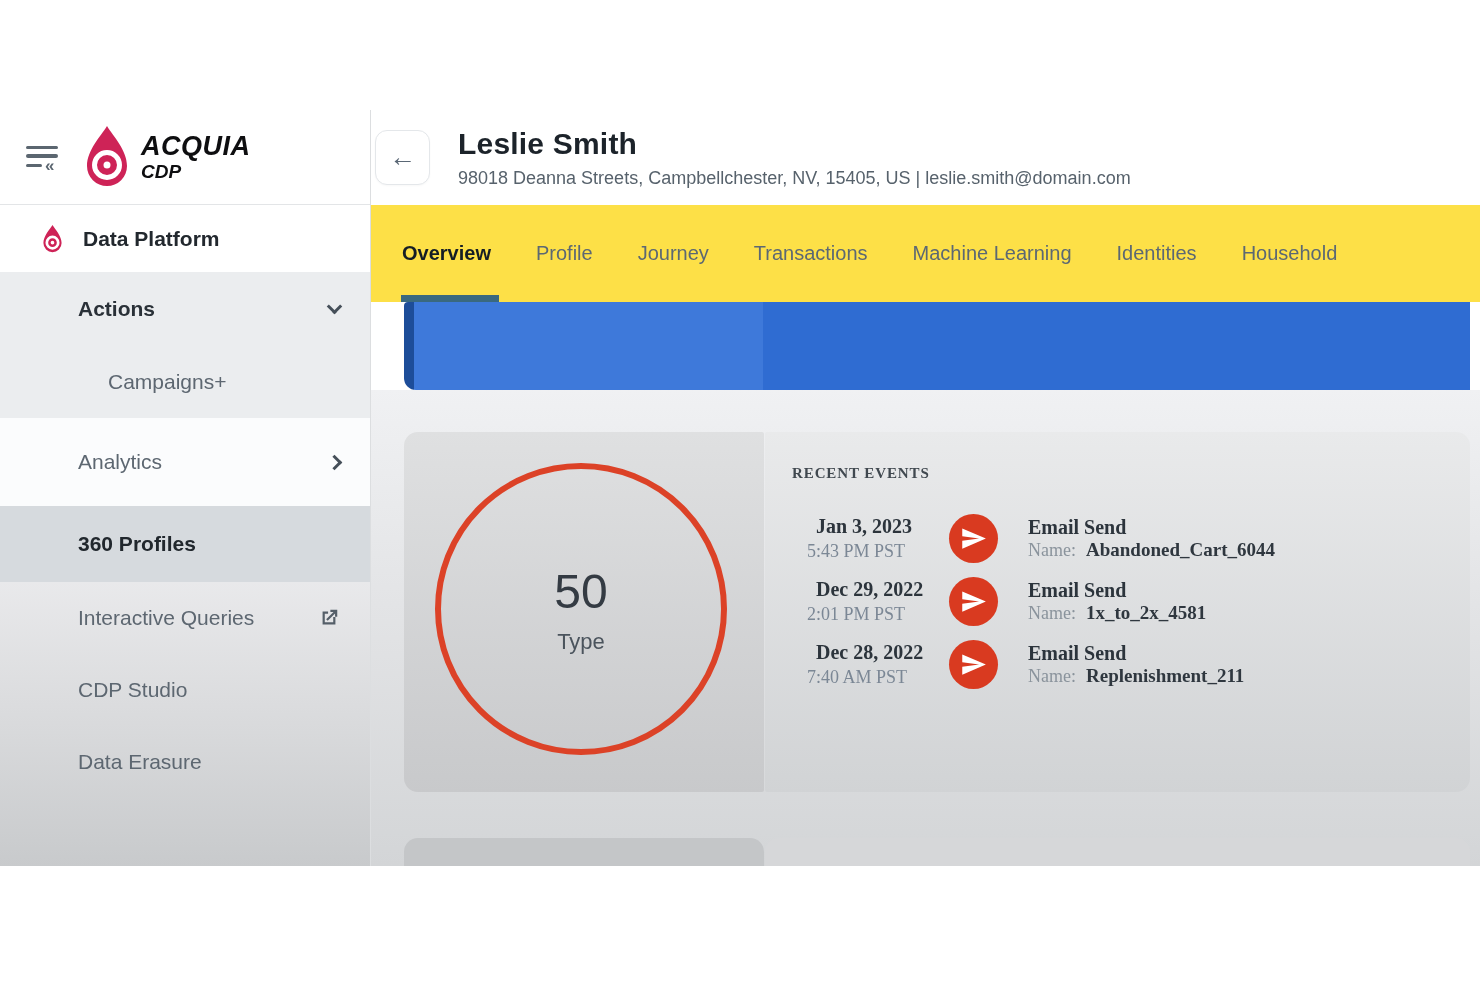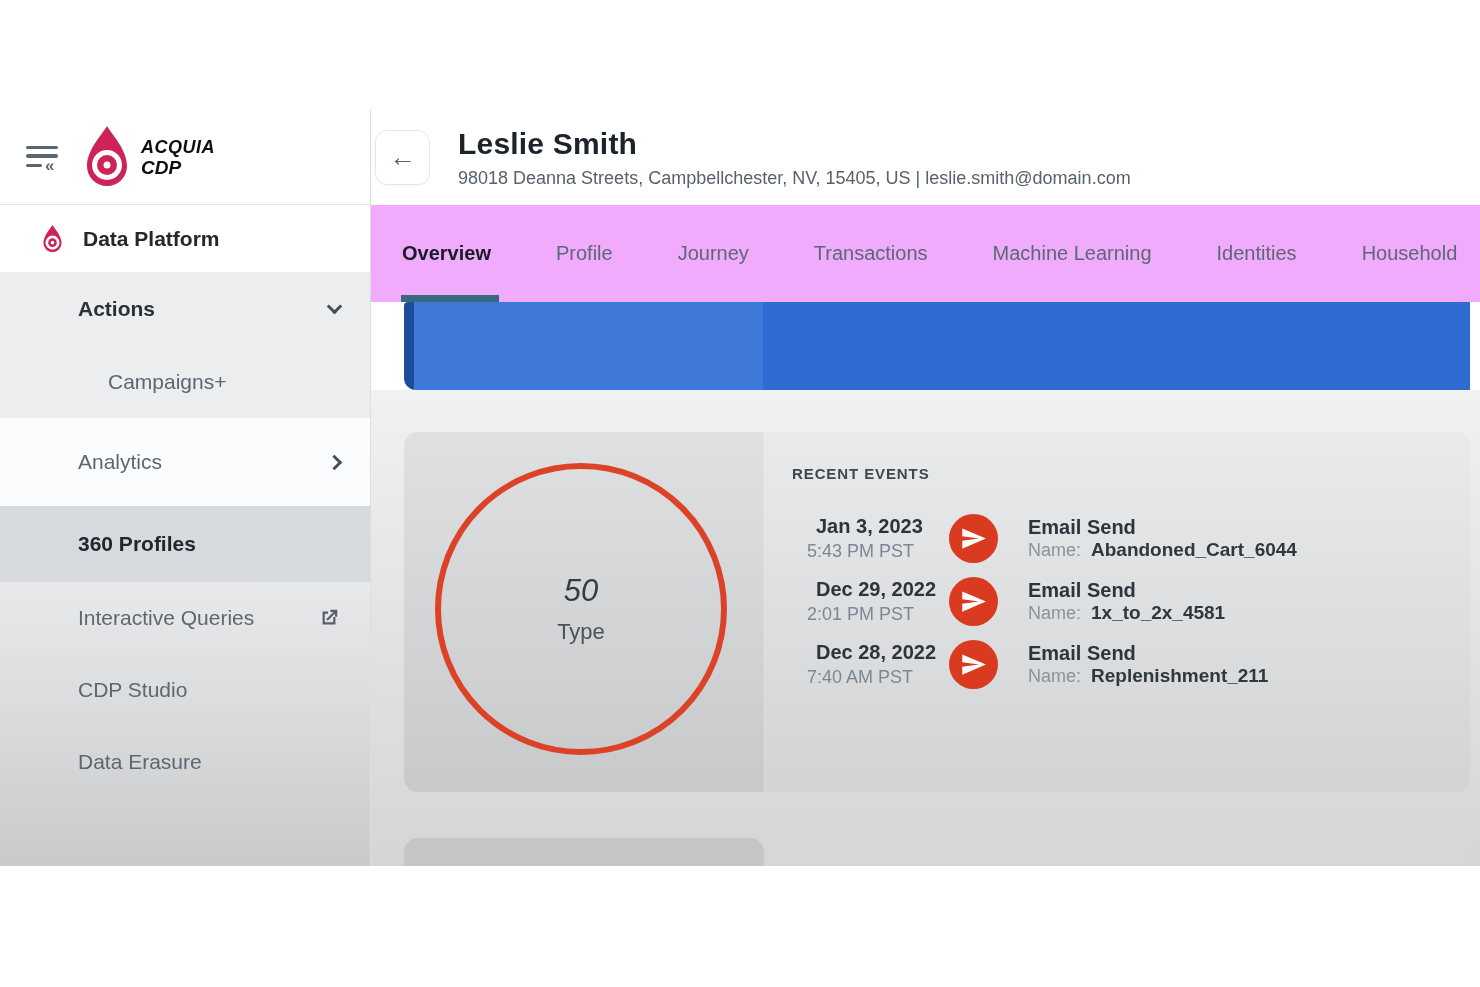--- a/index.html
+++ b/index.html
@@ -14,21 +14,21 @@
   .brand-row { height:95px; display:flex; align-items:center; padding-left:26px; gap:18px;
     background:#ffffff; border-bottom:1px solid #e3e5e7; }
   .collapse-btn { display:flex; flex-direction:column; gap:5px; cursor:pointer; width:38px; }
   .cbar { height:3.5px; width:32px; background:#5b6670; border-radius:2px; }
   .cbar-row { display:flex; align-items:center; gap:3px; }
   .cbar.short { width:16px; }
   .cchev { color:#5b6670; font-size:17px; font-weight:bold; line-height:6px; letter-spacing:-2px; }
   .logo { display:flex; align-items:center; gap:9px; }
   .logo svg { width:50px; height:66px; }
   .logo-text { line-height:1; font-style:italic; color:#0e0e10; }
-  .logo-name { display:block; font-size:18px; font-weight:800; letter-spacing:.5px; }
+  .logo-name { display:block; font-size:27px; font-weight:800; letter-spacing:.5px; }
   .logo-product { display:block; font-size:19px; font-weight:800; margin-top:2px; }
 
   nav { display:block; }
   .nav-item { display:flex; align-items:center; font-size:21px; color:#5d6771; cursor:pointer;
     padding:0 30px 0 78px; }
   .nav-item .lbl { flex:1; }
   .ni-dataplatform { height:67px; background:#ffffff; padding-left:40px; gap:18px; color:#22282e; font-weight:700; }
   .ni-dataplatform svg { width:25px; height:30px; }
   .group { background:#ebedef; }
   .ni-actions { height:73px; color:#2a3138; font-weight:700; }
@@ -45,45 +45,45 @@
   .main { position:absolute; left:371px; top:0; right:0; height:100%; }
   .profile-header { position:absolute; top:0; left:0; right:0; height:95px; background:#ffffff;
     display:flex; align-items:center; padding-left:4px; }
   .back-btn { width:55px; height:55px; border:1.5px solid #e4e7ea; border-radius:12px; background:#fff;
     color:#5a6775; font-size:27px; display:flex; align-items:center; justify-content:center; cursor:pointer;
     box-shadow:0 1px 2px rgba(0,0,0,.03); }
   .title-block { margin-left:28px; }
   .page-title { font-size:30px; font-weight:600; color:#1c232a; letter-spacing:.2px; }
   .page-sub { font-size:18px; color:#57626c; margin-top:7px; }
 
-  .tabs { position:absolute; top:95px; left:0; right:0; height:97px; background:#f0abfc;
-    display:flex; align-items:center; padding-left:31px; gap:65px; font-size:20px; color:#5c6873; }
+  .tabs { position:absolute; top:95px; left:0; right:0; height:97px; background:#fde047;
+    display:flex; align-items:center; padding-left:31px; gap:45px; font-size:20px; color:#5c6873; }
   .tab { cursor:pointer; white-space:nowrap; }
   .tab.active { color:#151d25; font-weight:600; }
   .tab-underline { position:absolute; top:185px; left:30px; width:98px; height:7px; background:#3a697f; z-index:3; }
 
   .banner { position:absolute; top:192px; left:33px; right:10px; height:88px;
     border-radius:4px 0 0 12px; overflow:hidden; display:flex; z-index:2; }
   .seg-edge  { width:10px; background:#1d4d99; }
   .seg-light { width:349px; background:#3e79da; }
   .seg-dark  { flex:1; background:#2f6cd2; }
 
   .content { position:absolute; top:280px; left:0; right:0; bottom:0;
     background:linear-gradient(180deg,#f0f1f3 0%,#e3e4e6 45%,#d3d5d7 100%); }
 
   .card-type { position:absolute; left:33px; top:42px; width:360px; height:360px;
     border-radius:14px 2px 2px 14px; background:linear-gradient(180deg,#dfe0e1,#c8c9cb); }
   .ring { position:absolute; left:31px; top:31px; width:292px; height:292px; border:6px solid #dc4227;
     border-radius:50%; display:flex; flex-direction:column; align-items:center; justify-content:center; gap:10px; }
-  .ring-val { font-size:31px; color:#343b43;font-style:italic; }
+  .ring-val { font-size:48px; color:#343b43; }
   .ring-lab { font-size:22px; color:#4b545d; }
 
   .card-events { position:absolute; left:394px; right:10px; top:42px; height:360px;
     border-radius:2px 14px 14px 2px; background:linear-gradient(180deg,#e9eaeb,#d1d3d5);
-    padding:33px 0 0 27px; }
+    padding:33px 0 0 27px;font-family:Liberation Serif, serif; }
   .ev-head { font-size:15px; font-weight:700; letter-spacing:.9px; color:#40484f; margin-bottom:25px; }
   .ev-row { display:flex; align-items:center; height:63px; cursor:pointer; }
   .ev-datecol { margin-left:15px; width:130px; }
   .ev-date { font-size:20px; font-weight:600; color:#2c343c;margin-left:9px; }
   .ev-time { font-size:18px; color:#7b8795; margin-top:3px; }
   .ev-icon { width:49px; height:49px; border-radius:50%; background:#d93a20; margin-left:12px;
     display:flex; align-items:center; justify-content:center; flex:none; }
   .ev-icon svg { width:27px; height:27px; }
   .ev-info { margin-left:30px; }
   .ev-title { font-size:20px; font-weight:600; color:#2c343c; }

